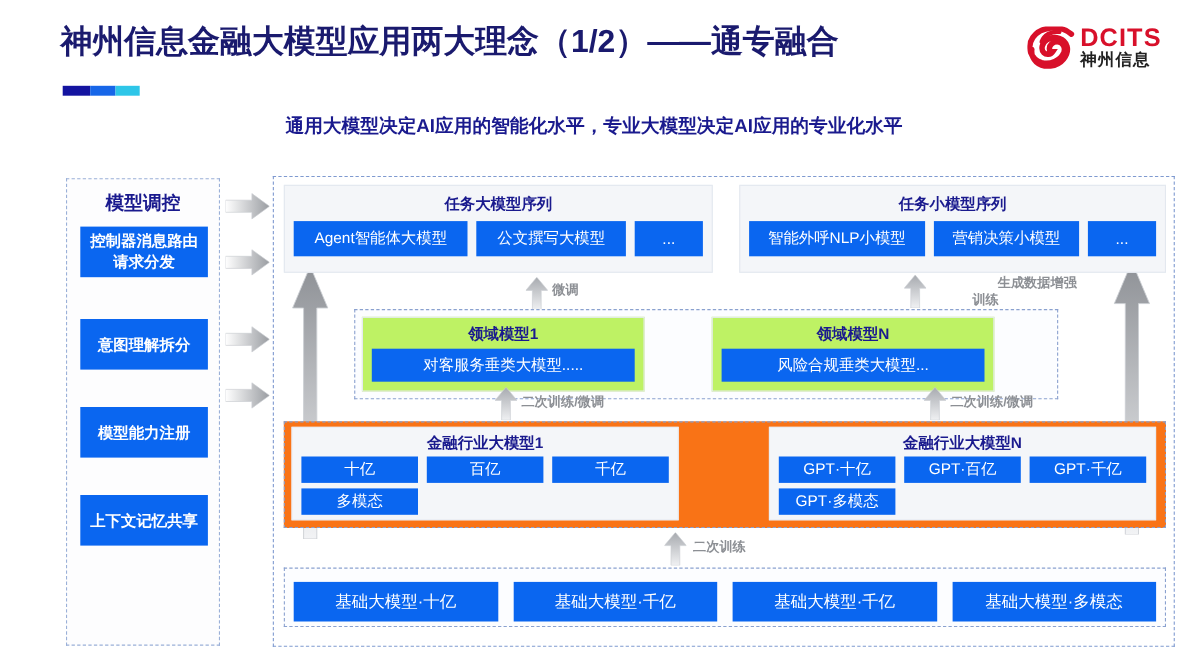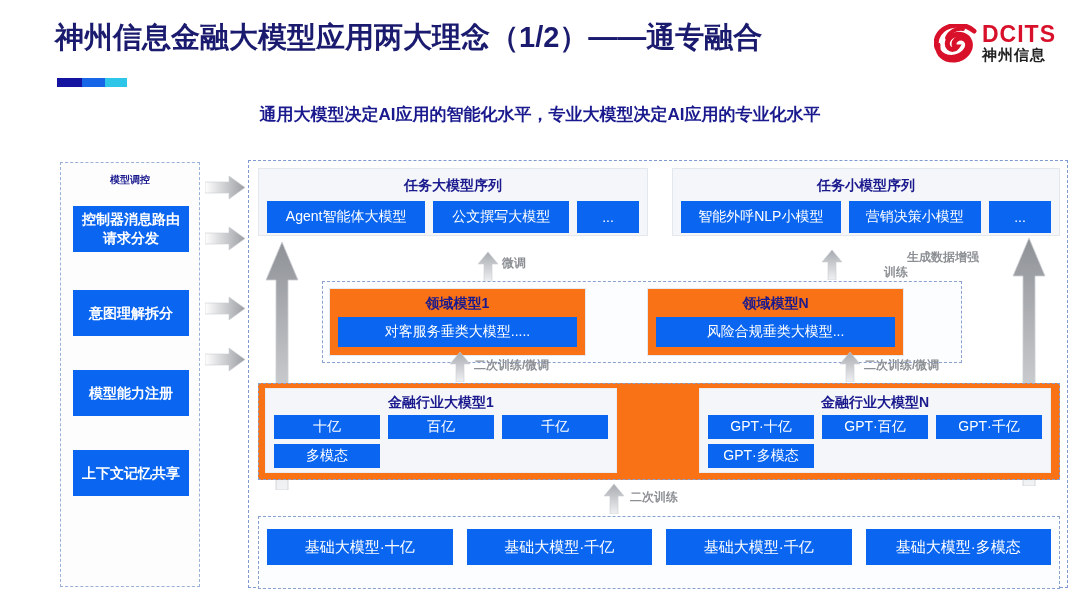--- a/index.html
+++ b/index.html
@@ -31,21 +31,21 @@
     font-size:17px; font-weight:bold; color:#1a1a8e;
   }
 
   
   .sidebar {
     position:absolute; left:60px; top:162px; width:140px; height:425px;
     border:1px dashed #9ab0d8; background:#fdfdfe;
   }
   .sidebar-title {
     position:absolute; left:0; right:0; top:10px; text-align:center;
-    font-size:10px; font-weight:bold; color:#1a1a8e;
+    font-size:17px; font-weight:bold; color:#1a1a8e;
   }
   .side-box {
     position:absolute; left:12px; width:116px;
     background:#0a66f0; color:#fff; font-size:14px; font-weight:bold;
     display:flex; align-items:center; justify-content:center; text-align:center;
     line-height:19px; padding:2px 4px;
   }
   .sb1 { top:43px;  height:46px; }
   .sb2 { top:127px; height:46px; }
   .sb3 { top:207px; height:46px; }
@@ -64,21 +64,21 @@
     border:1px dashed #7f9ad0;
   }
 
   
   .vbig { position:absolute; width:34px; height:250px; }
   .vbig-l { left:265px; top:240px; }
   .vbig-r { left:1012px; top:236px; }
 
   
   .seqbox {
-    position:absolute; top:168px; height:68px;
+    position:absolute; top:168px; height:80px;
     background:#f4f6f9; border:1px solid #e3e8ef;
   }
   .seq-l { left:258px; width:390px; }
   .seq-r { left:672px; width:388px; }
   .seq-title {
     position:absolute; left:0; right:0; top:8px; text-align:center;
     font-size:14px; font-weight:bold; color:#1a1a8e;
   }
   .seq-row { position:absolute; left:8px; right:8px; top:32px; display:flex; gap:8px; }
   .chip {
@@ -89,21 +89,21 @@
   .chip.grow { flex:1 1 auto; }
   .chip.ell  { flex:0 0 62px; }
 
   
   .domain-frame {
     position:absolute; left:322px; top:281px; width:640px; height:82px;
     border:1px dashed #8aa1cf; background:#fcfdff;
   }
   .dom {
     position:absolute; top:6px; width:257px; height:68px;
-    background:#f97316; border:1px solid #e6eaf1;
+    background:#bef264; border:1px solid #e6eaf1;
   }
   .dom-l { left:6px; }
   .dom-r { left:324px; }
   .dom-title {
     position:absolute; left:0; right:0; top:6px; text-align:center;
     font-size:14px; font-weight:bold; color:#1a1a8e;
   }
   .dom-chip {
     position:absolute; left:8px; right:8px; top:28px; height:30px;
     background:#0a66f0; color:#fff; font-size:14px;
@@ -129,21 +129,21 @@
     position:absolute; left:8px; right:8px; top:26px;
     display:grid; grid-template-columns:1fr 1fr 1fr; gap:5px 8px;
   }
   .fin-cell {
     background:#0a66f0; color:#fff; font-size:14px; height:24px;
     display:flex; align-items:center; justify-content:center; white-space:nowrap;
   }
 
   
   .base-frame {
-    position:absolute; left:258px; top:516px; width:802px; height:73px;
+    position:absolute; left:258px; top:516px; width:802px; height:54px;
     border:1px dashed #8aa1cf; background:#fcfdff;text-align:right;
   }
   .base-row {
     position:absolute; left:8px; right:8px; top:12px;
     display:flex; gap:14px;
   }
   .base-cell {
     flex:1 1 0; background:#0a66f0; color:#fff; font-size:15px; height:36px;
     display:flex; align-items:center; justify-content:center; white-space:nowrap;
   }

